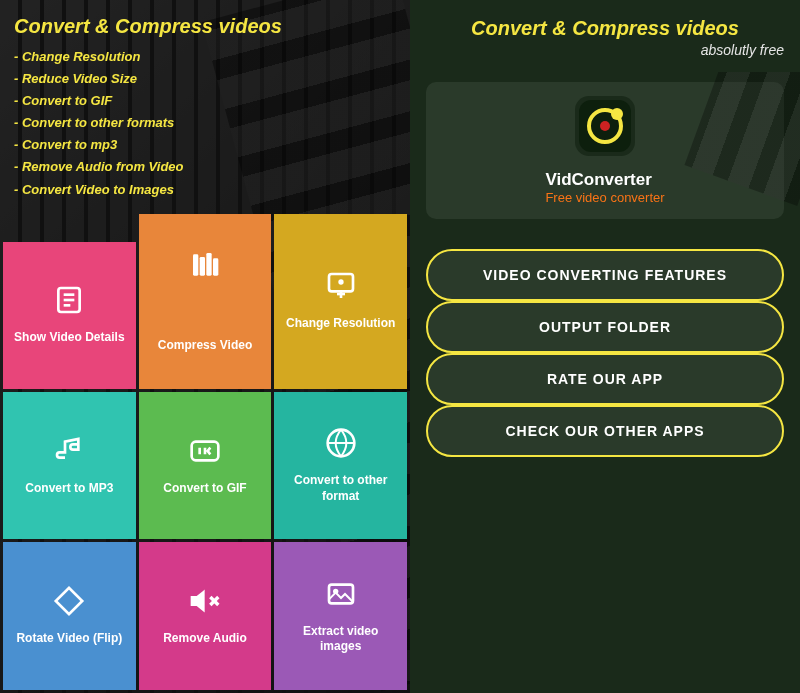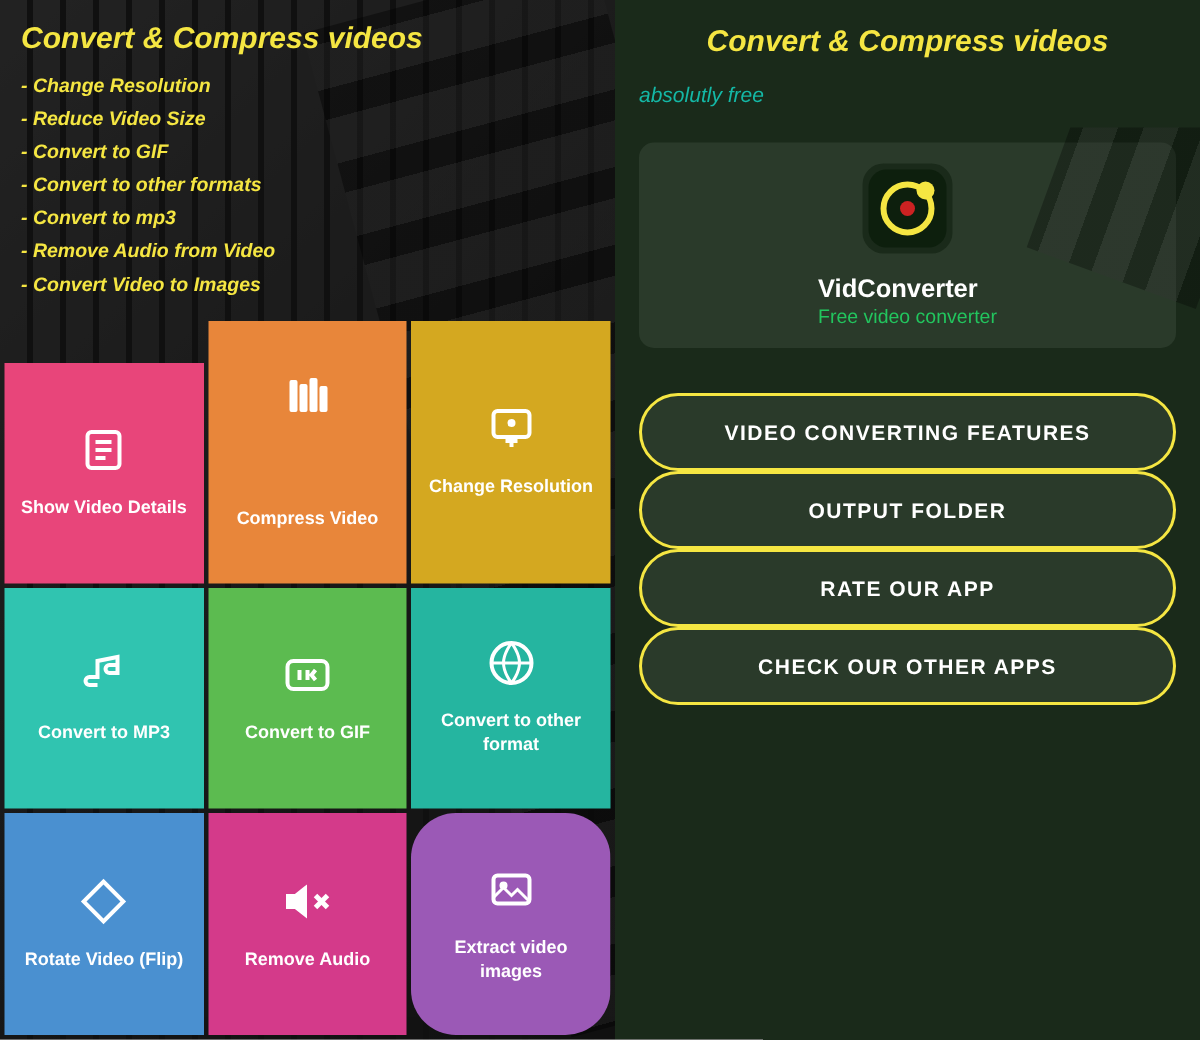--- a/index.html
+++ b/index.html
@@ -124,21 +124,21 @@
 
     
     .bg-pink { background-color: #e8457a; margin-top: 28px; }
     .bg-orange { background-color: #e8863a; }
     .bg-yellow-orange { background-color: #e8a020; }
     .bg-cyan { background-color: #30c4b0; }
     .bg-green { background-color: #5cbb50; }
     .bg-teal { background-color: #25b5a0; }
     .bg-magenta { background-color: #d43a8a; }
     .bg-blue { background-color: #4a90d0; }
-    .bg-purple { background-color: #9b59b6; border-radius: 30px; }
+    .bg-purple { background-color: #9b59b6; }
 
     
     .right-panel {
       width: 390px;
       height: 693px;
       background: #1a2a1a;
       display: flex;
       flex-direction: column;
       position: relative;
       overflow: hidden;
@@ -154,25 +154,25 @@
     .right-title {
       color: #f5e642;
       font-size: 20px;
       font-weight: 900;
       font-style: italic;
       text-align: center;
       line-height: 1.2;
     }
 
     .right-subtitle {
-      color: #14b8a6;
+      color: #e5e5e5;
       font-size: 14px;
       font-style: italic;
-      text-align: left;
-      margin-top: 15px;
+      text-align: right;
+      margin-top: 2px;
     }
 
     .film-strip-right {
       position: absolute;
       top: 0; right: 0;
       width: 120px;
       height: 200px;
       opacity: 0.3;
       background:
         repeating-linear-gradient(
@@ -248,21 +248,21 @@
 
     .app-info {}
 
     .app-name {
       color: white;
       font-size: 17px;
       font-weight: 700;
     }
 
     .app-tagline {
-      color: #22c55e;
+      color: #f97316;
       font-size: 13px;
     }
 
     .menu-buttons {
       display: flex;
       flex-direction: column;
       padding: 10px 16px;
       margin-top: 10px;
     }
 

